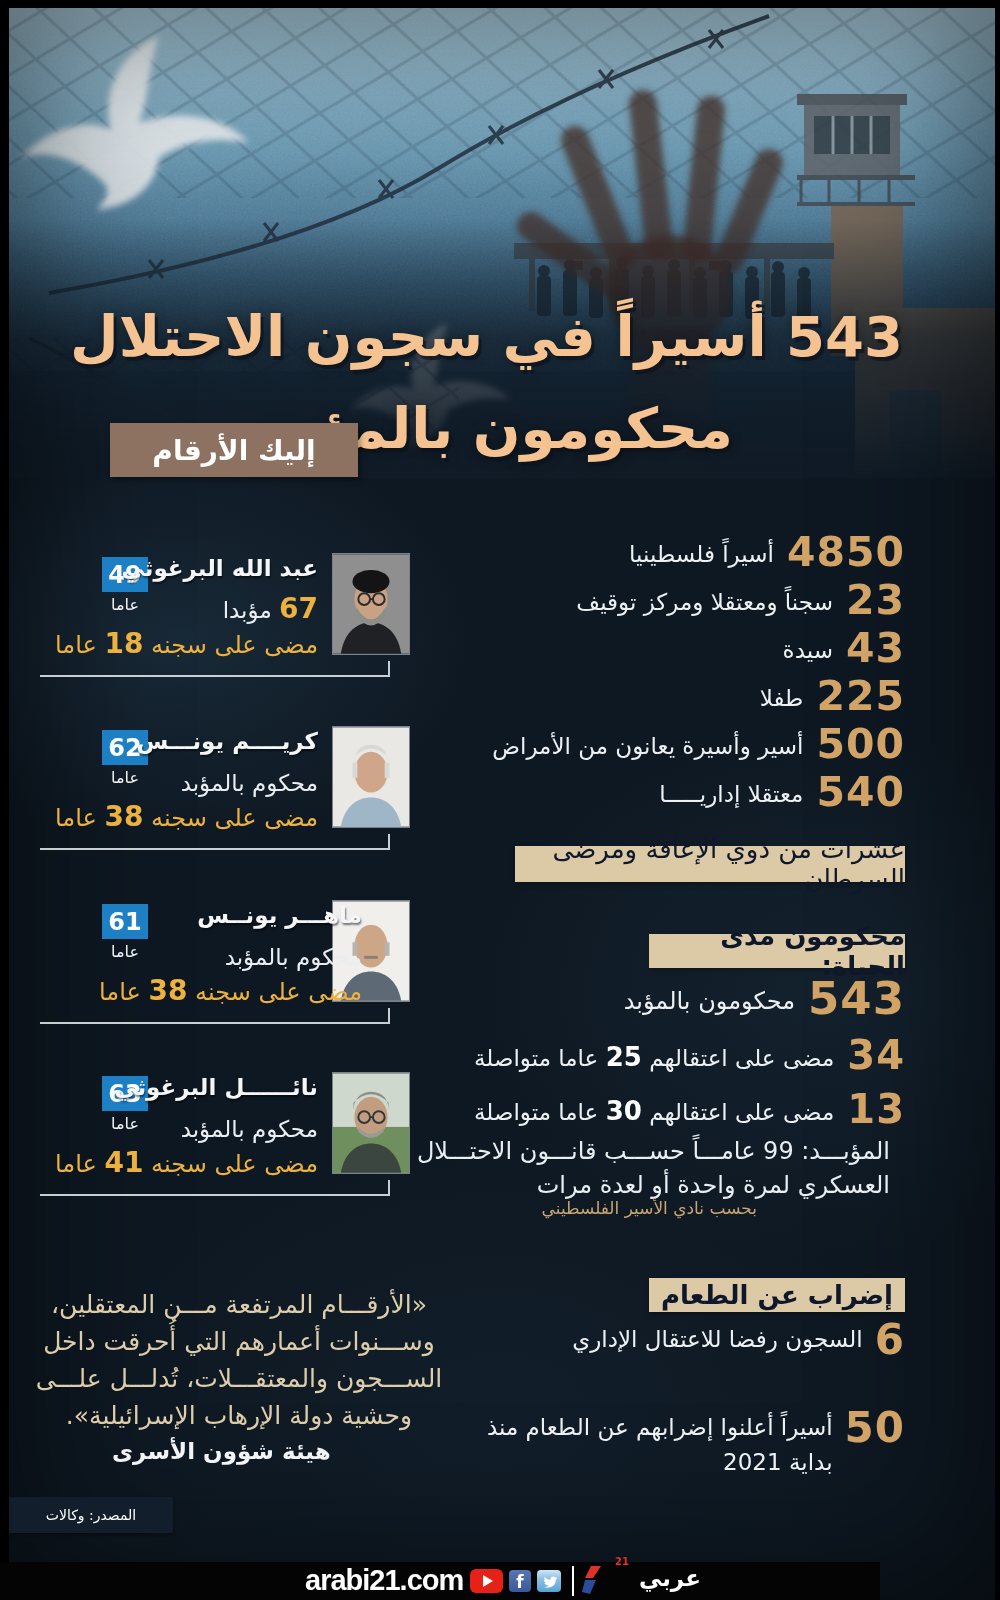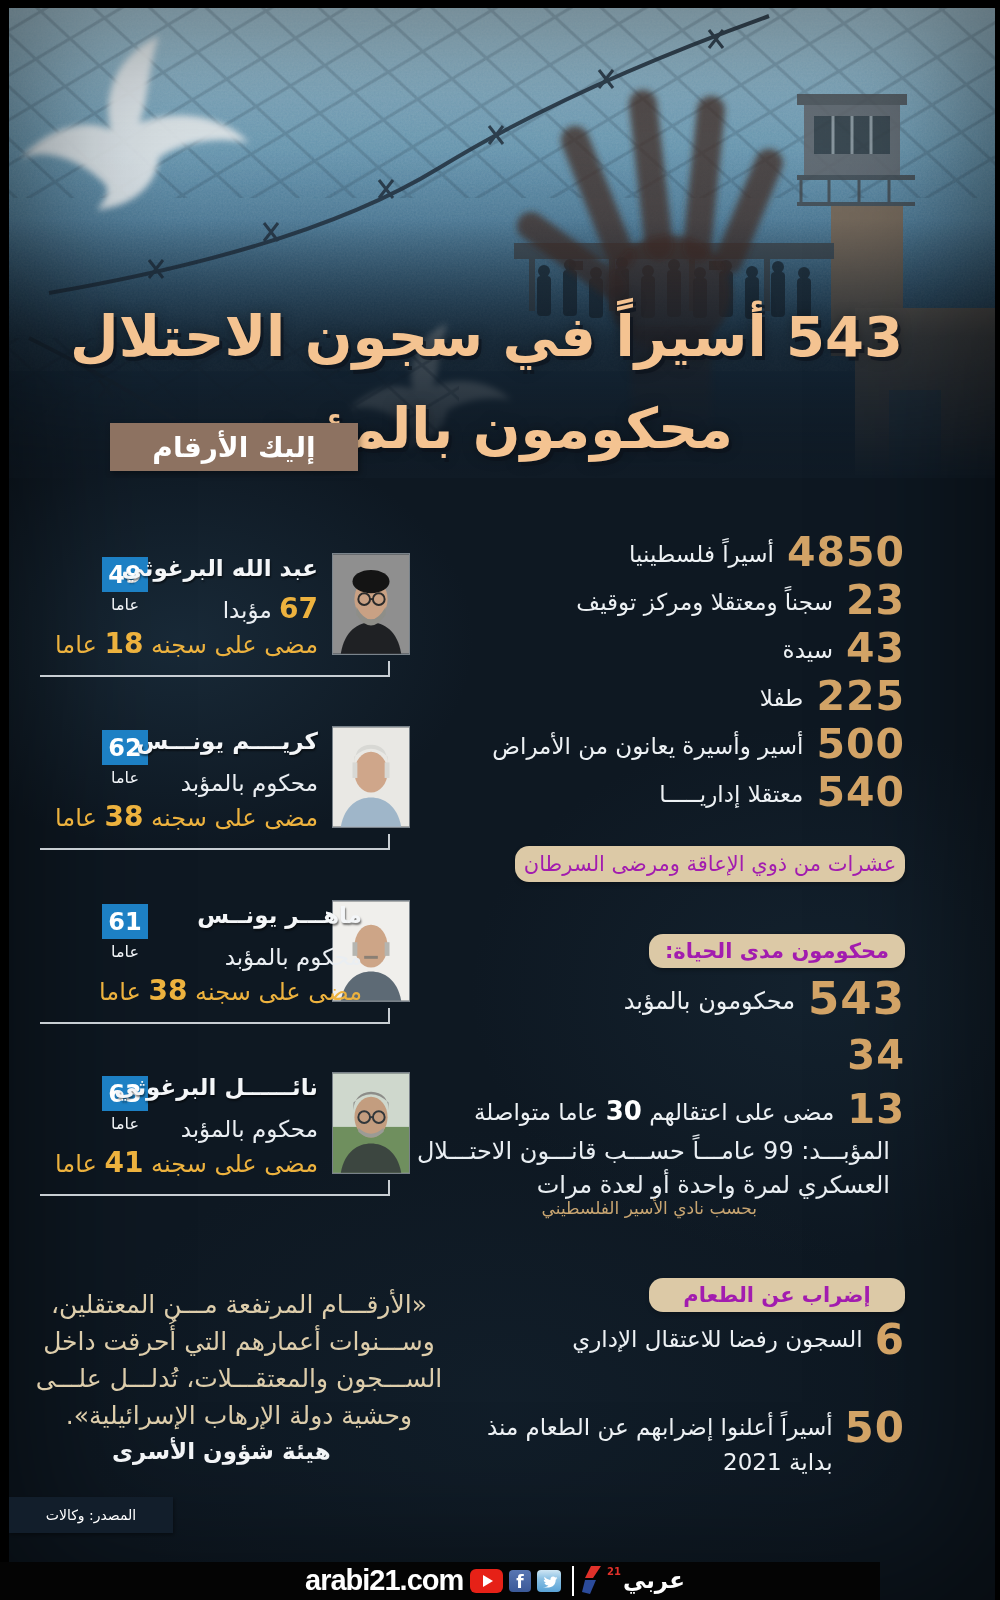--- a/index.html
+++ b/index.html
@@ -20,43 +20,43 @@
   .frame-right{position:absolute;right:0;top:0;width:5px;height:1600px;background:#000;z-index:30;}
   
   .header-art{position:absolute;left:9px;top:8px;width:986px;height:470px;
     background:linear-gradient(180deg,#a7cbdc 0%,#8db9cf 14%,#6fa2bd 30%,#4f81a0 46%,#32607f 62%,#1c3c55 78%,#101b26 100%);}
   .header-art svg{position:absolute;left:0;top:0;}
   
   .title-line{position:absolute;direction:rtl;white-space:nowrap;font-weight:bold;
     color:#f4c391;text-shadow:3px 4px 0 rgba(12,18,28,.65),0 0 14px rgba(0,0,0,.35);z-index:5;}
   .title-1{top:304px;right:97px;font-size:56px;}
   .title-2{top:396px;right:267px;font-size:56px;}
-  .numbers-badge{position:absolute;left:110px;top:423px;width:248px;height:48px;z-index:5;
+  .numbers-badge{position:absolute;left:110px;top:423px;width:248px;height:54px;z-index:5;
     background:#8d7261;color:#fff;font-size:28px;font-weight:bold;direction:rtl;
     display:flex;align-items:center;justify-content:center;box-shadow:2px 3px 6px rgba(0,0,0,.35);}
   
   .profile{position:absolute;left:0;width:1000px;height:160px;z-index:4;}
   .p-photo{position:absolute;left:332px;top:8px;width:78px;height:102px;border:1px solid rgba(210,216,222,.55);box-sizing:border-box;}
   .p-age-badge{position:absolute;left:102px;top:12px;width:46px;height:35px;background:#1d80c4;
     color:#fff;font-size:24px;font-weight:bold;display:flex;align-items:center;justify-content:center;}
   .p-age-unit{position:absolute;left:98px;top:50px;width:54px;text-align:center;color:#f2f5f8;font-size:16px;direction:rtl;}
   .p-name{position:absolute;right:682px;top:10px;direction:rtl;white-space:nowrap;
     font-size:23px;font-weight:bold;color:#f4f6f8;text-shadow:1px 2px 2px rgba(0,0,0,.5);}
   .p-line2{position:absolute;right:682px;top:47px;direction:rtl;white-space:nowrap;font-size:23px;color:#eaeef2;}
   .p-line2 .p-term-num{font-size:28px;font-weight:bold;color:#edb23e;}
   .p-served{position:absolute;right:682px;top:82px;direction:rtl;white-space:nowrap;font-size:24px;color:#edb23e;}
   .p-served .p-served-num{font-size:28px;font-weight:bold;}
   .p-underline{position:absolute;left:40px;top:116px;width:348px;height:14px;
     border-bottom:2px solid rgba(221,226,231,.9);border-right:2px solid rgba(221,226,231,.9);}
   
   .stat-row{position:absolute;right:95px;direction:rtl;display:flex;align-items:flex-end;gap:13px;z-index:4;}
   .stat-num{font-size:41px;line-height:44px;font-weight:bold;color:#d2a366;letter-spacing:1px;}
   .stat-label{font-size:23px;color:#edf1f4;padding-bottom:7px;white-space:nowrap;}
-  .beige-banner{position:absolute;right:95px;background:#dcc9a6;color:#a21caf;direction:rtl;z-index:4;
-    display:flex;align-items:center;justify-content:center;font-size:21px;box-shadow:1px 2px 5px rgba(0,0,0,.3);border-radius:14px;}
+  .beige-banner{position:absolute;right:95px;background:#dcc9a6;color:#0f172a;direction:rtl;z-index:4;
+    display:flex;align-items:center;justify-content:center;font-size:26px;box-shadow:1px 2px 5px rgba(0,0,0,.3);}
   .banner-wide{top:846px;width:390px;height:36px;}
   .banner-life{top:934px;width:256px;height:34px;font-weight:bold;}
   .banner-strike{top:1278px;width:256px;height:34px;font-weight:bold;}
   .life-row{position:absolute;right:95px;direction:rtl;display:flex;align-items:center;gap:13px;z-index:4;}
   .life-num{font-weight:bold;color:#d2a366;letter-spacing:1px;}
   .life-label{font-size:23px;color:#edf1f4;white-space:nowrap;padding-top:4px;}
   .life-bold{font-size:26px;font-weight:bold;color:#fff;}
   .life-note{position:absolute;right:110px;top:1134px;width:480px;direction:rtl;text-align:right;
     font-size:24px;line-height:34px;color:#e9eef2;z-index:4;}
   .life-note-src{position:absolute;right:243px;top:1198px;direction:rtl;font-size:17px;color:#c8a571;z-index:4;}
@@ -78,21 +78,21 @@
   .icon-yt{position:absolute;left:470px;top:7px;width:33px;height:24px;background:#e62117;border-radius:6px;
     display:flex;align-items:center;justify-content:center;}
   .icon-yt .tri{width:0;height:0;border-left:10px solid #fff;border-top:6px solid transparent;border-bottom:6px solid transparent;margin-left:3px;}
   .icon-fb{position:absolute;left:509px;top:8px;width:22px;height:22px;border-radius:4px;
     background:linear-gradient(180deg,#5876b2 0%,#3b5998 100%);
     color:#fff;font-size:17px;font-weight:bold;display:flex;align-items:flex-end;justify-content:center;overflow:hidden;line-height:20px;}
   .icon-tw{position:absolute;left:537px;top:8px;width:24px;height:22px;border-radius:4px;
     background:linear-gradient(180deg,#cfe6f4 0%,#8cc1e4 40%,#5aa3d6 100%);
     display:flex;align-items:center;justify-content:center;}
   .footer-divider{position:absolute;left:572px;top:4px;width:2px;height:30px;background:#fff;}
-  .logo{position:absolute;left:582px;top:3px;display:flex;align-items:center;gap:4px;direction:ltr;}
+  .logo{position:absolute;left:582px;top:3px;display:flex;gap:12px;direction:ltr;}
   .logo-sup{color:#e0312a;font-size:10px;font-weight:bold;position:relative;top:-9px;left:2px;}
   .logo-text{color:#fff;font-size:23px;font-weight:bold;direction:rtl;}
 </style>
 </head>
 <body>
 
 <div class="poster">
 
   <div class="header-art">
     <svg width="986" height="470" viewBox="0 0 986 470">
@@ -350,20 +350,21 @@
   <div class="beige-banner banner-wide">عشرات من ذوي الإعاقة ومرضى السرطان</div>
 
   <div class="beige-banner banner-life">محكومون مدى الحياة:</div>
 
   <div class="life-row" style="top:972px;">
     <span class="life-num" style="font-size:45px;">543</span>
     <span class="life-label" style="font-size:24px;">محكومون بالمؤبد</span>
   </div>
   <div class="life-row" style="top:1032px;">
     <span class="life-num" style="font-size:40px;">34</span>
+    <span class="life-label"><span>مضى على اعتقالهم</span> <span class="life-bold">25</span> <span>عاما متواصلة</span></span>
   </div>
   <div class="life-row" style="top:1086px;">
     <span class="life-num" style="font-size:40px;">13</span>
     <span class="life-label"><span>مضى على اعتقالهم</span> <span class="life-bold">30</span> <span>عاما متواصلة</span></span>
   </div>
 
   <div class="life-note">
     <div>المؤبـــد: 99 عامـــاً حســـب قانـــون الاحتـــلال</div>
     <div>العسكري لمرة واحدة أو لعدة مرات</div>
   </div>

